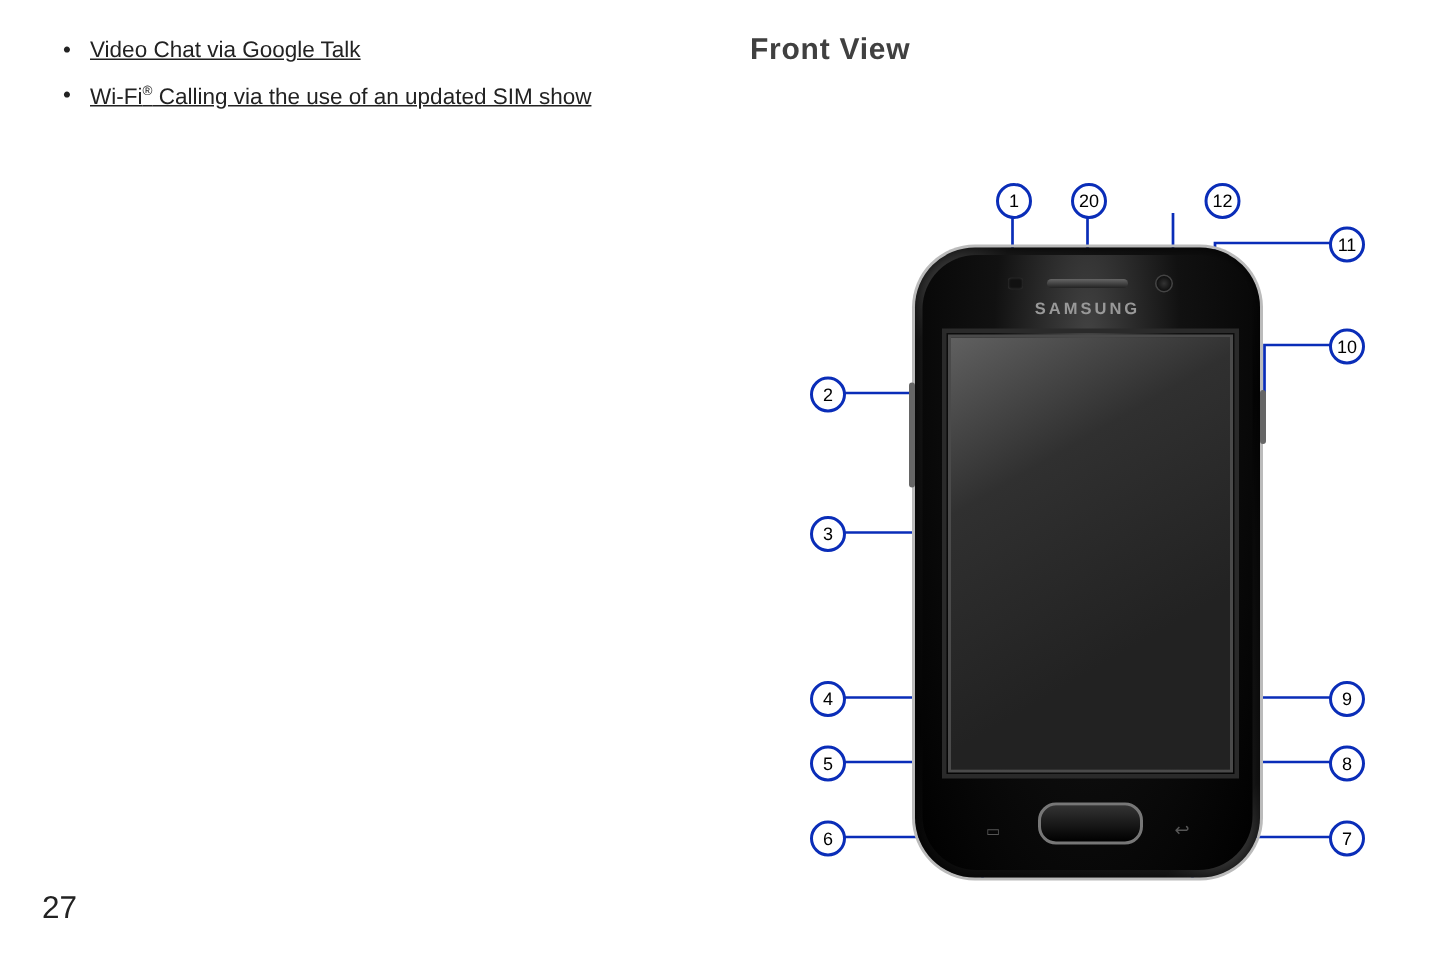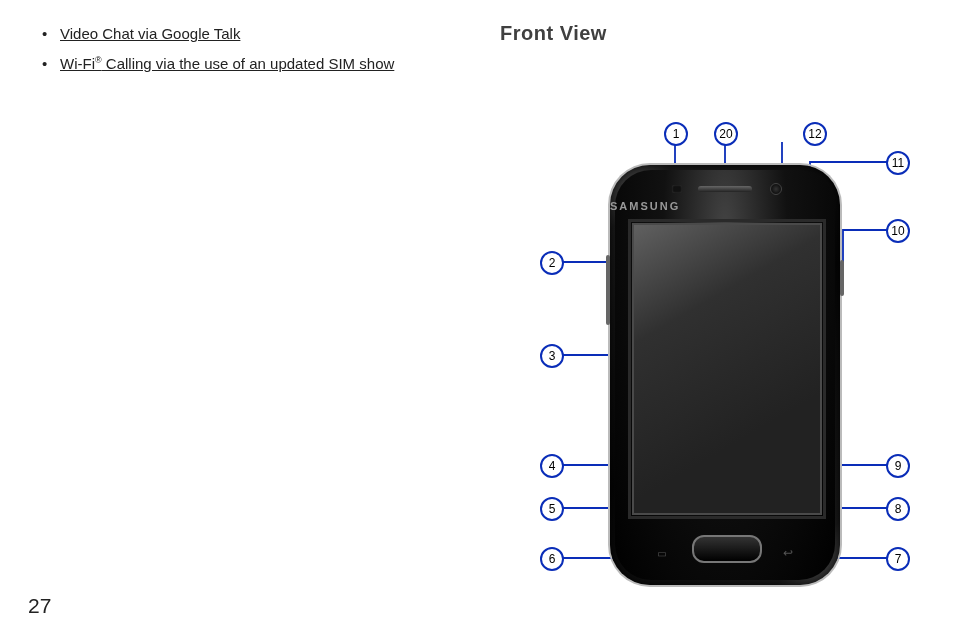--- a/index.html
+++ b/index.html
@@ -131,20 +131,21 @@
     top: 21px;
     width: 54px;
     height: 6px;
     background: linear-gradient(#666,#222);
     border-radius: 3px;
   }
   .samsung {
     position: absolute;
     left: 0; right: 0;
     top: 35px;
+    text-align: center;
     font-family: Arial, sans-serif;
     font-size: 11px;
     letter-spacing: 2px;
     color: #999;
     font-weight: bold;
   }
   .sensor-left {
     position:absolute;
     left:62px; top:20px; width:10px; height:8px;
     background:#111; border-radius:2px;

